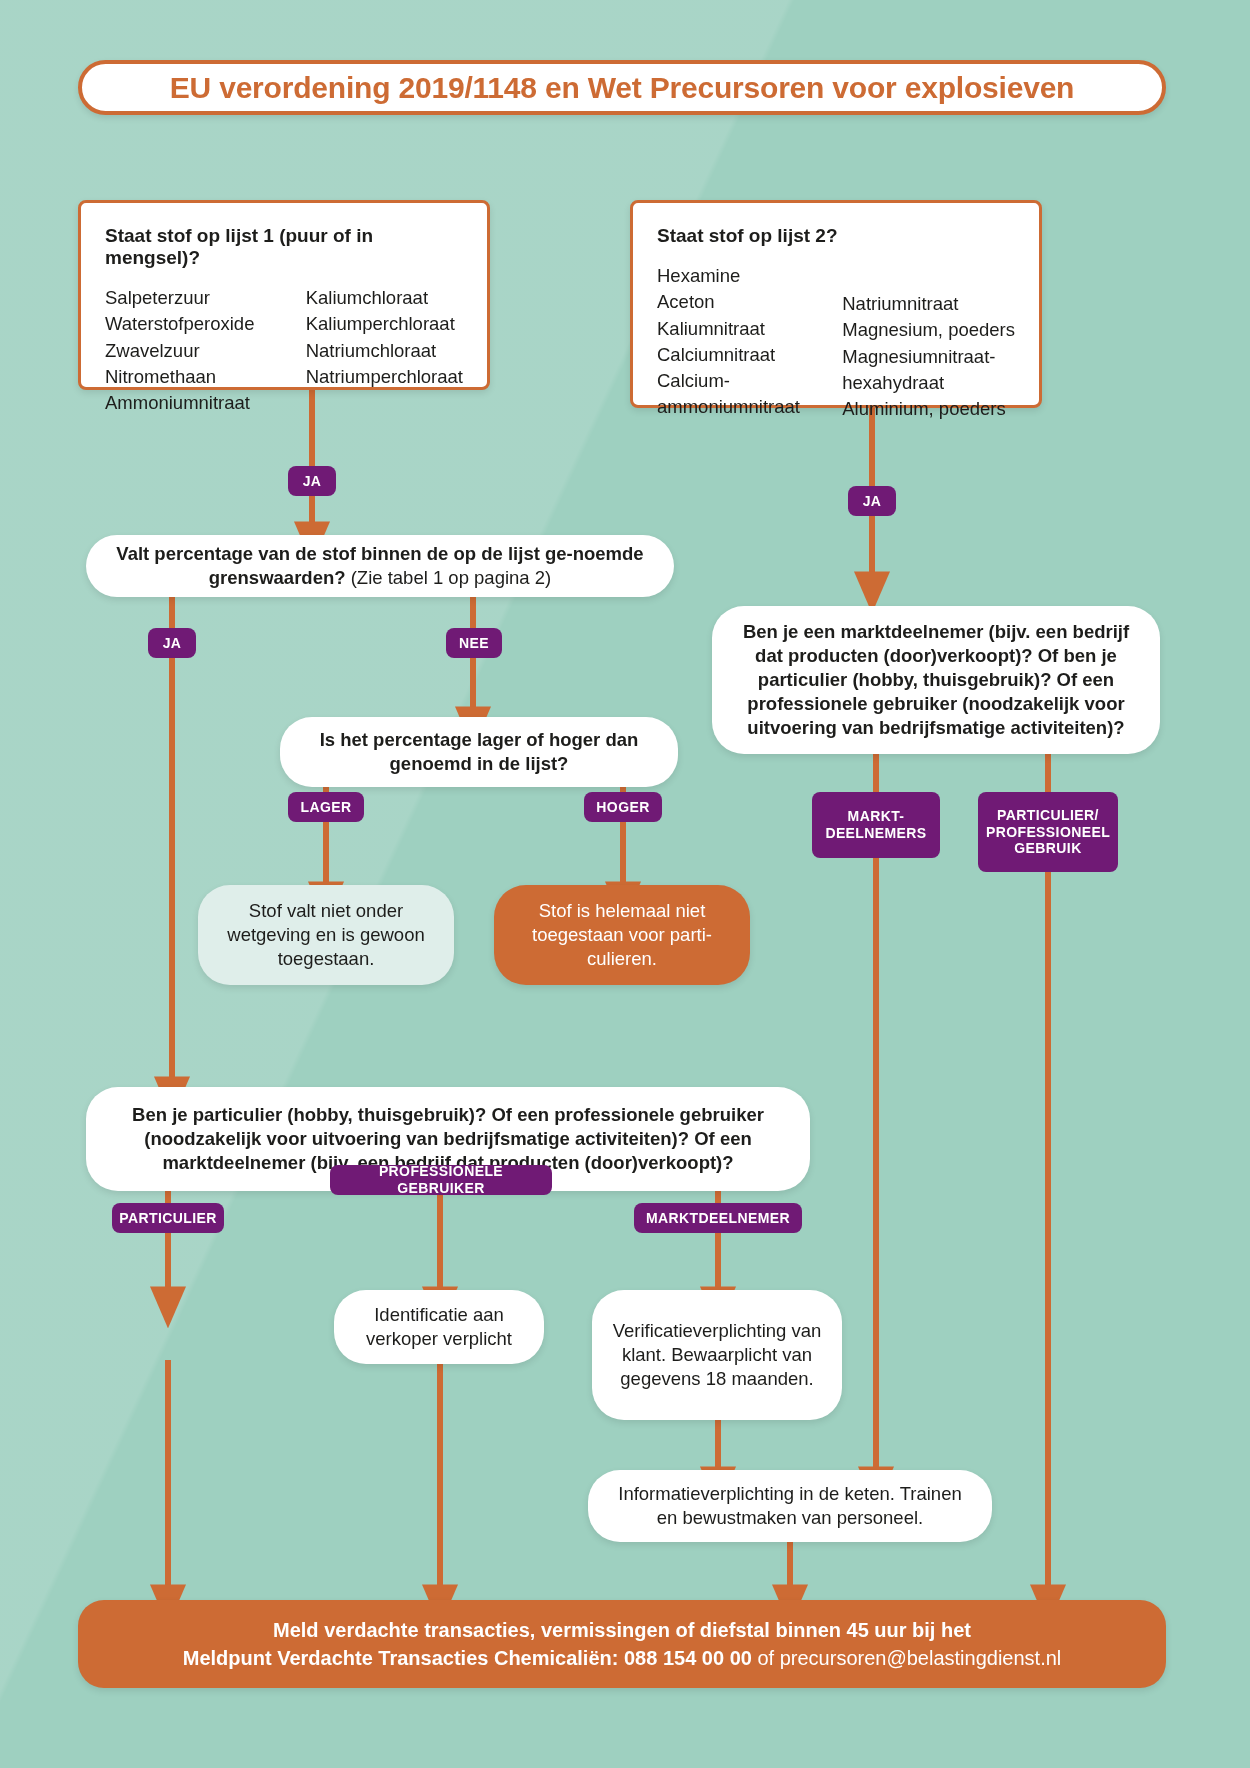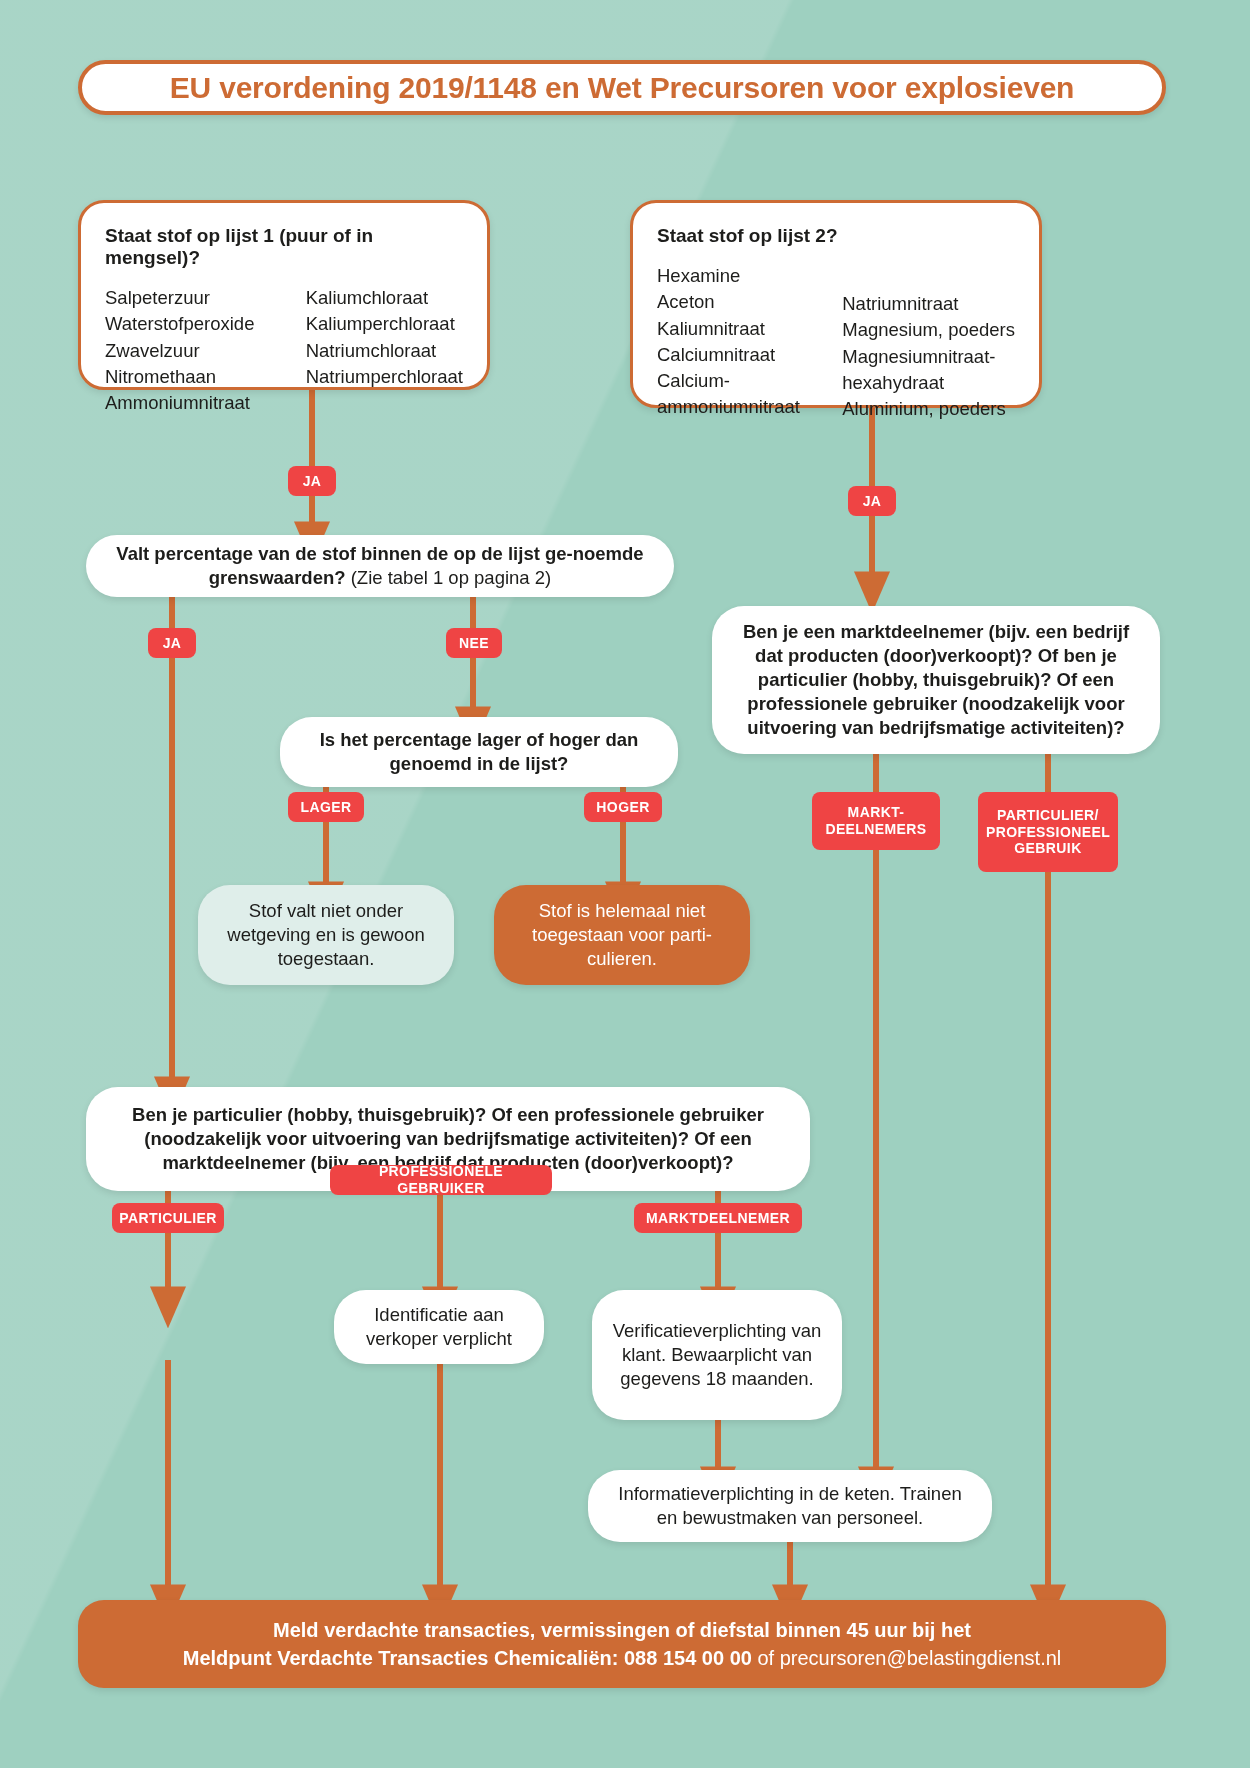--- a/index.html
+++ b/index.html
@@ -46,21 +46,21 @@
     font-weight: bold;
     letter-spacing: -0.2px;
     white-space: nowrap;
   }
 
   
   .list-card {
     position: absolute;
     background: #ffffff;
     border: 3px solid #cd6b34;
-    border-radius: 26px;
+    border-radius: 8px;
     box-sizing: border-box;
     padding: 22px 24px 18px 24px;
     box-shadow: 0 3px 7px rgba(0,0,0,0.10);
   }
   .list-card .card-title {
     font-size: 19px;
     font-weight: bold;
     color: #1d1d1b;
     margin-bottom: 16px;
   }
@@ -96,21 +96,21 @@
   .bubble .txt { line-height: 1.3; }
   .bubble.q .txt { font-weight: bold; font-size: 18.5px; }
   .bubble.r .txt { font-weight: normal; font-size: 18.5px; }
   .bubble.pale  { background: #dfeeea; }
   .bubble.orange{ background: #cd6b34; color: #ffffff; }
   .bubble .normal { font-weight: normal; }
 
   
   .badge {
     position: absolute;
-    background: #ef4444;
+    background: #701a75;
     color: #ffffff;
     border-radius: 8px;
     box-sizing: border-box;
     display: flex;
     align-items: center;
     justify-content: center;
     text-align: center;
     font-size: 14px;
     font-weight: bold;
     letter-spacing: 0.4px;
@@ -236,21 +236,21 @@
     <div class="badge" style="left:848px; top:486px; width:48px; height:30px;">JA</div>
 
     <div class="badge" style="left:148px; top:628px; width:48px; height:30px;">JA</div>
 
     <div class="badge" style="left:446px; top:628px; width:56px; height:30px;">NEE</div>
 
     <div class="badge" style="left:288px; top:792px; width:76px; height:30px;">LAGER</div>
 
     <div class="badge" style="left:584px; top:792px; width:78px; height:30px;">HOGER</div>
 
-    <div class="badge" style="left:812px; top:792px; width:128px; height:58px; flex-direction:column;">
+    <div class="badge" style="left:812px; top:792px; width:128px; height:66px; flex-direction:column;">
       <span>MARKT-</span>
       <span>DEELNEMERS</span>
     </div>
 
     <div class="badge" style="left:978px; top:792px; width:140px; height:80px; flex-direction:column;">
       <span>PARTICULIER/</span>
       <span>PROFESSIONEEL</span>
       <span>GEBRUIK</span>
     </div>
 

